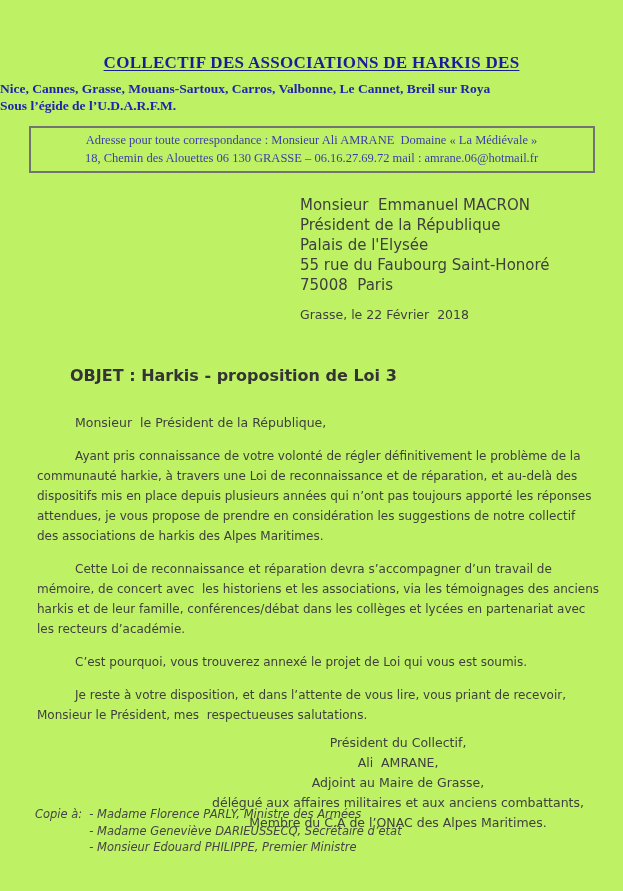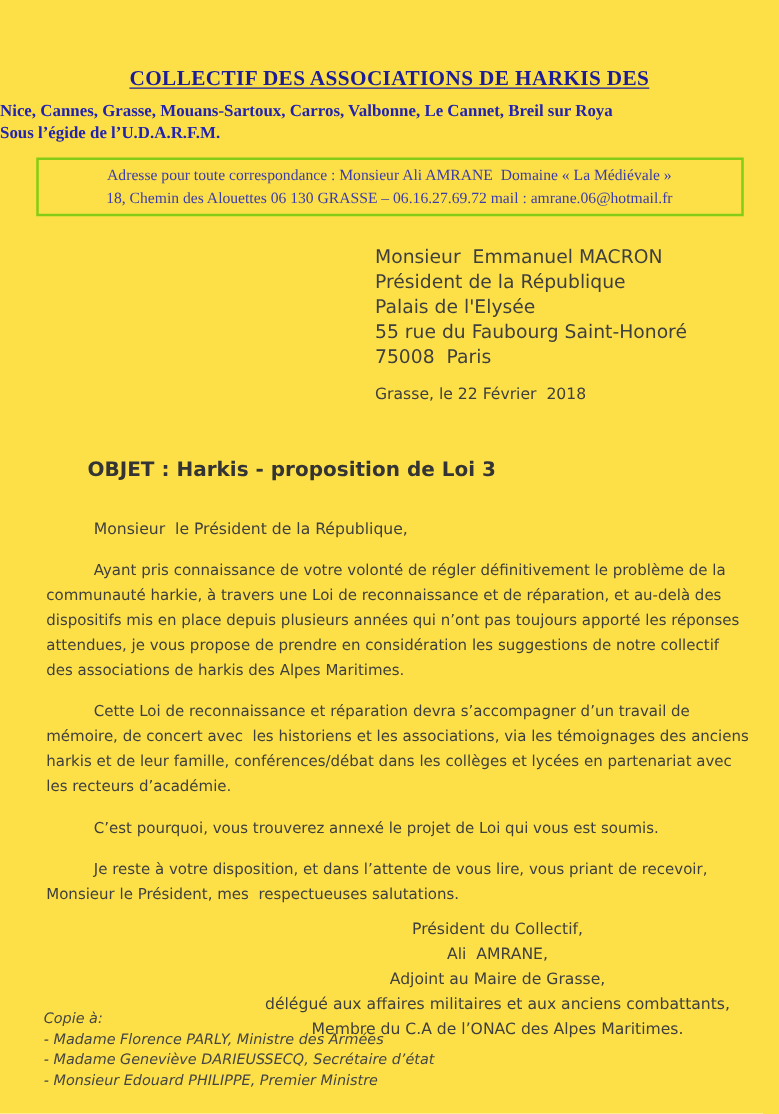--- a/index.html
+++ b/index.html
@@ -1,20 +1,20 @@
 <!DOCTYPE html>
 <html lang="fr"><head>
 <meta charset="utf-8">
 <style>
   html, body { margin: 0; padding: 0; background: #ffffff; }
   .page {
     position: relative;
     width: 623px;
     height: 891px;
-    background: #fde047;
+    background: #bef264;
     font-family: "DejaVu Sans", sans-serif;
     color: #3f3f3f;
     overflow: hidden;
     box-sizing: border-box;
   }
   .pre { white-space: pre-wrap; }
 
   
   .org-title {
     margin: 0;
@@ -35,21 +35,21 @@
     line-height: 16px;
     color: #2323ae;
   }
   .org-cities { margin-top: 6px; }
   .org-egide  { margin-top: 1px; }
 
   
   .corr-box {
     width: 566px;
     margin: 12px auto 0 auto;
-    border: 2px solid #84cc16;
+    border: 2px solid #737373;
     box-sizing: border-box;
     padding: 3px 6px 4px 6px;
     text-align: center;
     font-family: "Liberation Serif", serif;
     font-size: 12.5px;
     line-height: 18px;
     color: #3d3daa;
   }
 
   
@@ -97,21 +97,20 @@
   
   .copies {
     position: absolute;
     left: 35px;
     top: 806px;
     display: flex;
     font-style: italic;
     font-size: 11.5px;
     line-height: 16.5px;
     color: #454545;
-    flex-direction: column;
   }
   .copies .label { margin-right: 7px; }
 </style>
 </head>
 <body>
 
 <div class="page">
 
   <h1 class="org-title">
     <span>COLLECTIF DES ASSOCIATIONS DE HARKIS DES</span><br>

